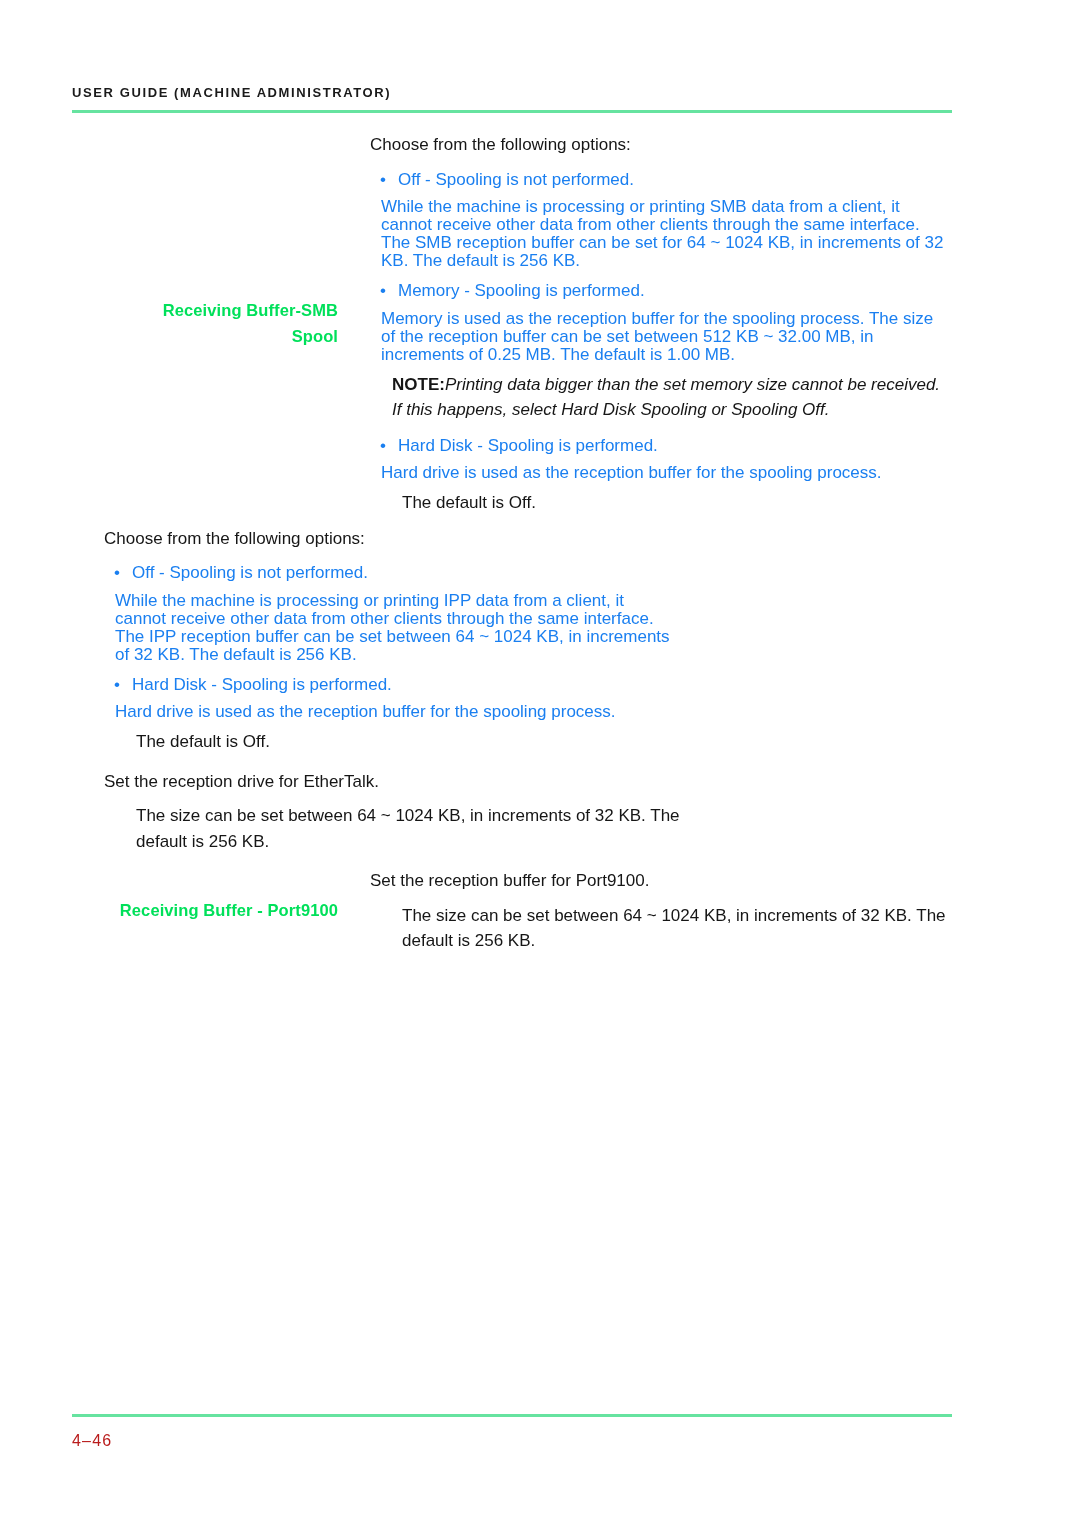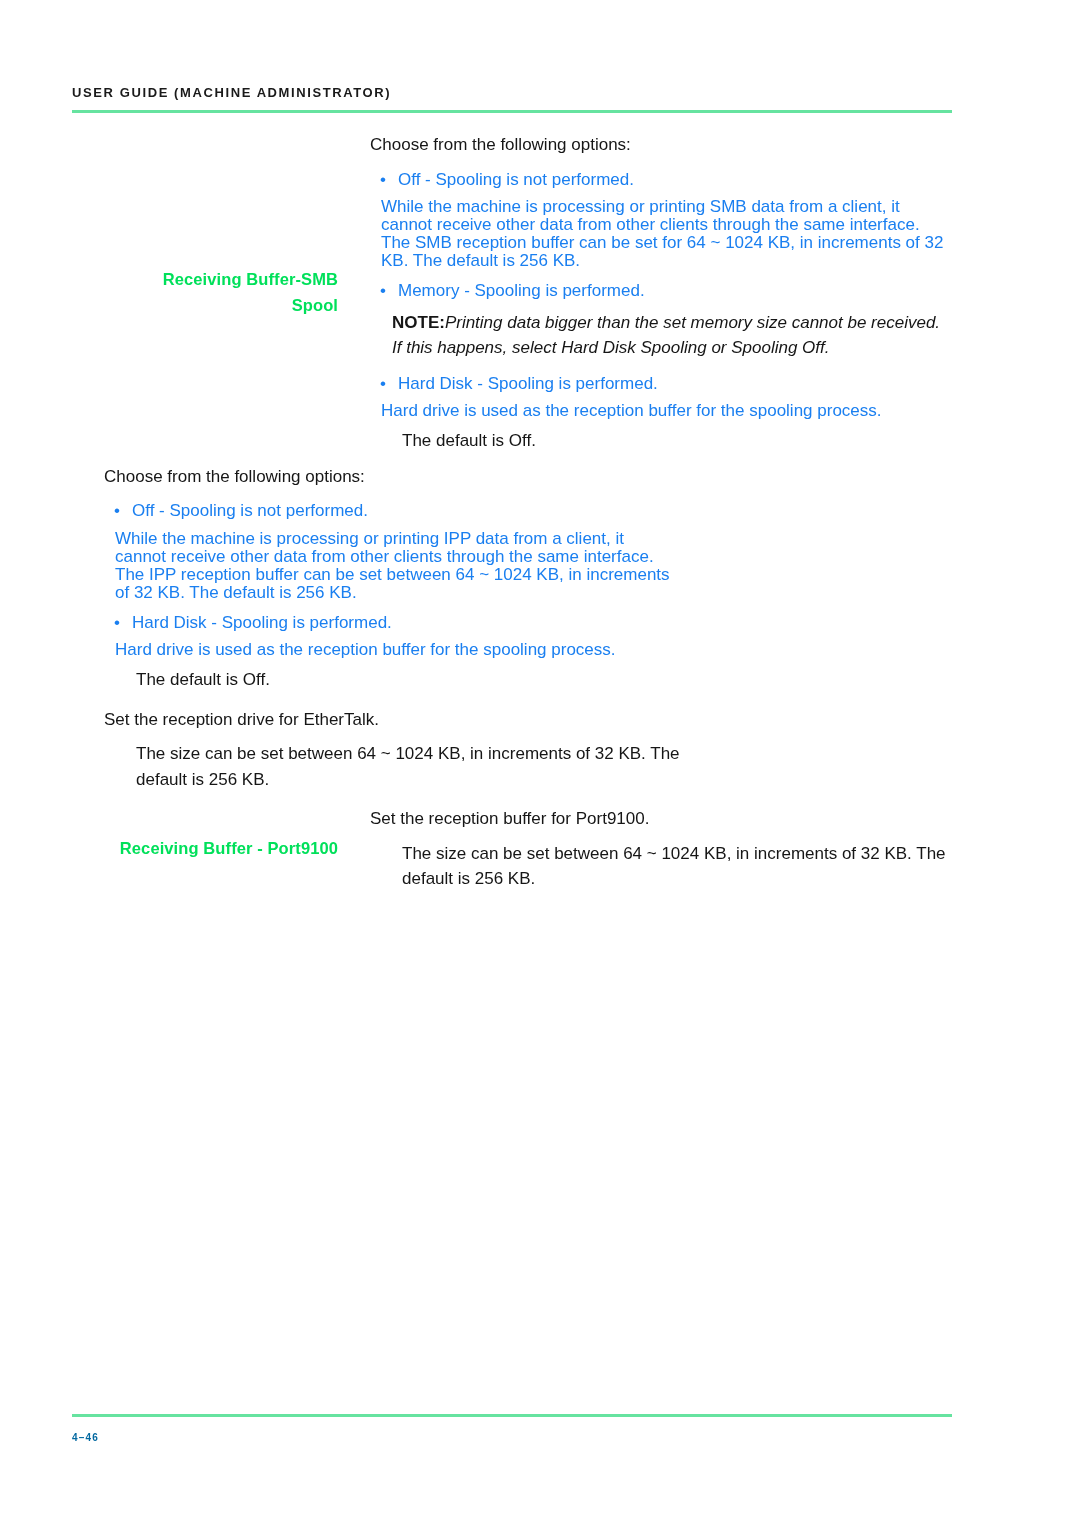--- a/index.html
+++ b/index.html
@@ -143,24 +143,24 @@
   
   .footer-rule {
     position: absolute;
     left: 72px;
     top: 1414px;
   }
   .footer-page {
     position: absolute;
     left: 72px;
     top: 1432px;
-    font-size: 10px;
+    font-size: 16px;
     letter-spacing: 1.2px;
-    color: #0369a1;
-    font-weight: bold;
+    color: #b91c1c;
+    font-weight: normal;
   }
 </style>
 </head>
 <body>
 
 <div class="page">
 
   <div class="header">
     <div class="header-title">USER GUIDE (MACHINE ADMINISTRATOR)</div>
   </div>
@@ -184,20 +184,21 @@
           <div class="bullet-text"><b>Off</b><span> - </span><span>Spooling is not performed.</span></div>
         </div>
 
         <div class="indent-p">While the machine is processing or printing SMB data from a client, it cannot receive other data from other clients through the same interface.  The SMB reception buffer can be set for 64 ~ 1024 KB, in increments of 32 KB. The default is 256 KB.</div>
 
         <div class="bullet-row">
           <div class="bullet-dot">•</div>
           <div class="bullet-text"><b>Memory</b><span> - </span><span>Spooling is performed.</span></div>
         </div>
 
+        <div class="indent-p">Memory is used as the reception buffer for the spooling process.  The size of the reception buffer can be set between 512 KB ~ 32.00 MB, in increments of 0.25 MB. The default is 1.00 MB.</div>
 
         <div class="note-p"><span class="note-lead">NOTE:</span><span>Printing data bigger than the set memory size cannot be received.  If this happens, select Hard Disk Spooling or Spooling Off.</span></div>
 
         <div class="bullet-row">
           <div class="bullet-dot">•</div>
           <div class="bullet-text"><b>Hard Disk</b><span> - </span><span>Spooling is performed.</span></div>
         </div>
 
         <div class="indent-p">Hard drive is used as the reception buffer for the spooling process.</div>
 

